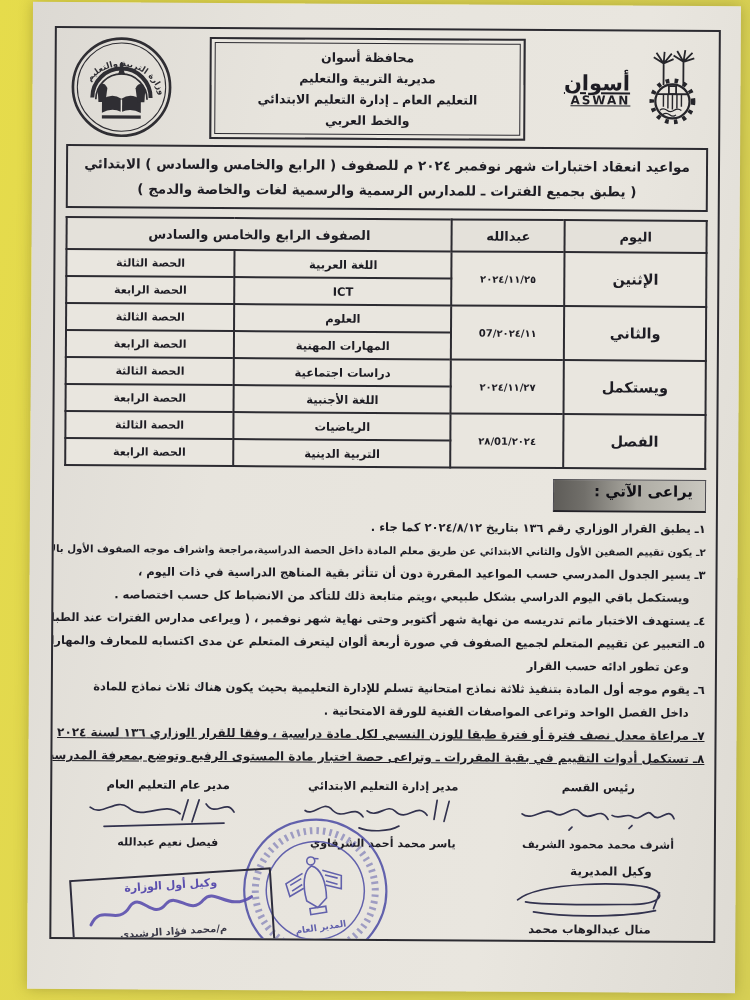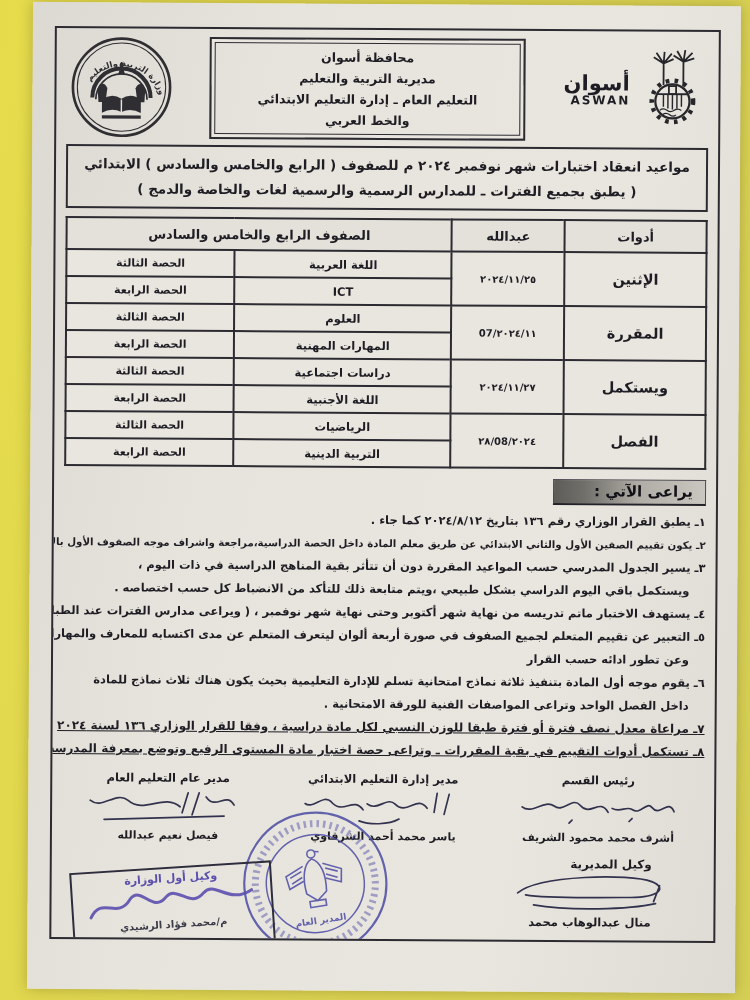--- a/index.html
+++ b/index.html
@@ -19,21 +19,21 @@
     border:2.5px solid #2c2b31;padding:6px 10px 0 10px;overflow:hidden;
   }
   
   .hdr{display:flex;align-items:center;justify-content:space-between;height:106px;}
   .orgbox{
     width:300px;border:2px solid #2c2b31;box-shadow:inset 0 0 0 3px #e9e6df,inset 0 0 0 4px #2c2b31;
     padding:7px 6px;text-align:center;
   }
   .orgbox div{font-size:12.5px;font-weight:bold;line-height:21px;}
   .aswanwrap{display:flex;align-items:center;gap:6px;width:150px;justify-content:flex-end;}
-  .aswantxt{}
+  .aswantxt{text-align:center;text-decoration:underline;}
   .aswantxt .ar{font-size:21px;font-weight:bold;line-height:20px;}
   .aswantxt .en{font-size:12px;font-weight:bold;letter-spacing:2px;margin-left:7px;}
   
   .banner{
     border:2px solid #2c2b31;margin-top:4px;padding:5px 8px;text-align:center;
   }
   .banner div{font-size:13.5px;font-weight:bold;line-height:25px;}
   
   table.sched{border-collapse:collapse;width:100%;margin-top:8px;border:2.5px solid #2c2b31;}
   table.sched th,table.sched td{
@@ -43,21 +43,21 @@
   table.sched th{height:28px;font-size:13px;background:#e4e1da;}
   td.subj{font-size:11.5px;height:23px;}
   td.per{font-size:11px;}
   td.day{font-size:14.5px;}
   td.date{font-size:10px;}
   tr.slot2 td{border-top:1.4px dashed #8d8b84;}
   
   .notes{margin-top:10px;}
   .notes-heading{
     display:inline-block;font-size:15px;font-weight:bold;color:#121117;
-    padding:2px 12px 3px 40px;border:1px solid #4b4a50;border-bottom:2.5px solid #232228;
+    padding:2px 12px 10px 40px;border:1px solid #4b4a50;border-bottom:2.5px solid #232228;
     background:linear-gradient(270deg,#c9c7bf 0%,#aeaca4 45%,#716f6a 80%,#5e5c58 100%);
     margin-bottom:5px;
   }
   .note{font-size:11.5px;font-weight:bold;line-height:23px;white-space:nowrap;}
   .note.small{font-size:10.2px;}
   .note.indent{padding-right:16px;}
   .note.ul{text-decoration:underline;font-size:12px;}
   
   .sigs{position:relative;margin-top:10px;height:196px;}
   .sigrow{display:flex;justify-content:space-between;}
@@ -143,57 +143,57 @@
 
     <table class="sched" dir="rtl">
       <colgroup>
           <col style="width:128px">
           <col style="width:102px">
           <col style="width:196px">
           <col style="width:152px">
         </colgroup>
       <tbody>
           <tr>
-        <th>أدوات</th>
+        <th>اليوم</th>
         <th>عبدالله</th>
         <th colspan="2">الصفوف الرابع والخامس والسادس</th>
       </tr>
       <tr>
         <td class="day" rowspan="2">الإثنين</td>
         <td class="date" rowspan="2">٢٠٢٤/١١/٢٥</td>
         <td class="subj">اللغة العربية</td>
         <td class="per">الحصة الثالثة</td>
       </tr>
       <tr class="slot2">
         <td class="subj">ICT</td>
         <td class="per">الحصة الرابعة</td>
       </tr>
       <tr>
-        <td class="day" rowspan="2">المقررة</td>
+        <td class="day" rowspan="2">والثاني</td>
         <td class="date" rowspan="2">٢٠٢٤/١١/07</td>
         <td class="subj">العلوم</td>
         <td class="per">الحصة الثالثة</td>
       </tr>
       <tr class="slot2">
         <td class="subj">المهارات المهنية</td>
         <td class="per">الحصة الرابعة</td>
       </tr>
       <tr>
         <td class="day" rowspan="2">ويستكمل</td>
         <td class="date" rowspan="2">٢٠٢٤/١١/٢٧</td>
         <td class="subj">دراسات اجتماعية</td>
         <td class="per">الحصة الثالثة</td>
       </tr>
       <tr class="slot2">
         <td class="subj">اللغة الأجنبية</td>
         <td class="per">الحصة الرابعة</td>
       </tr>
       <tr>
         <td class="day" rowspan="2">الفصل</td>
-        <td class="date" rowspan="2">٢٠٢٤/08/٢٨</td>
+        <td class="date" rowspan="2">٢٠٢٤/01/٢٨</td>
         <td class="subj">الرياضيات</td>
         <td class="per">الحصة الثالثة</td>
       </tr>
       <tr class="slot2">
         <td class="subj">التربية الدينية</td>
         <td class="per">الحصة الرابعة</td>
       </tr>
     </tbody>
       </table>
 

